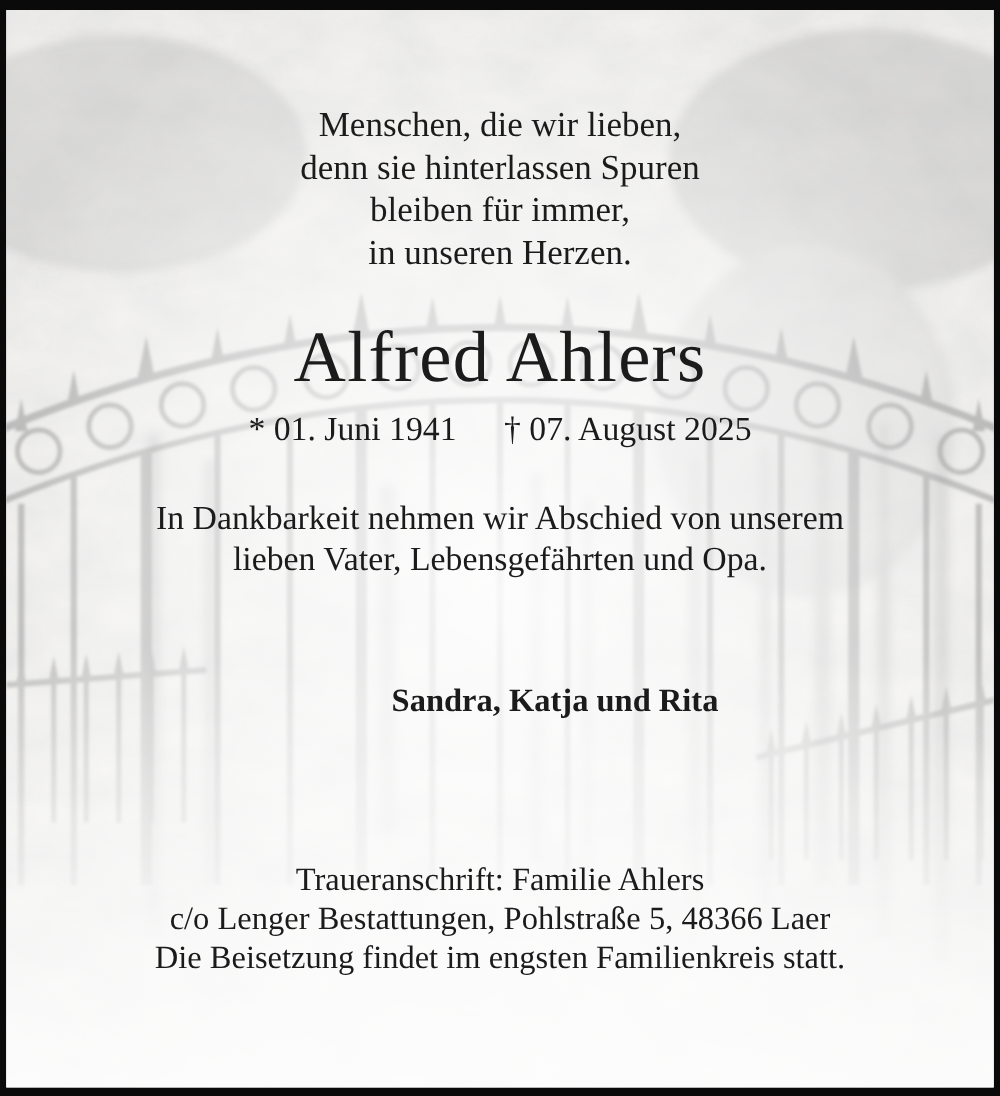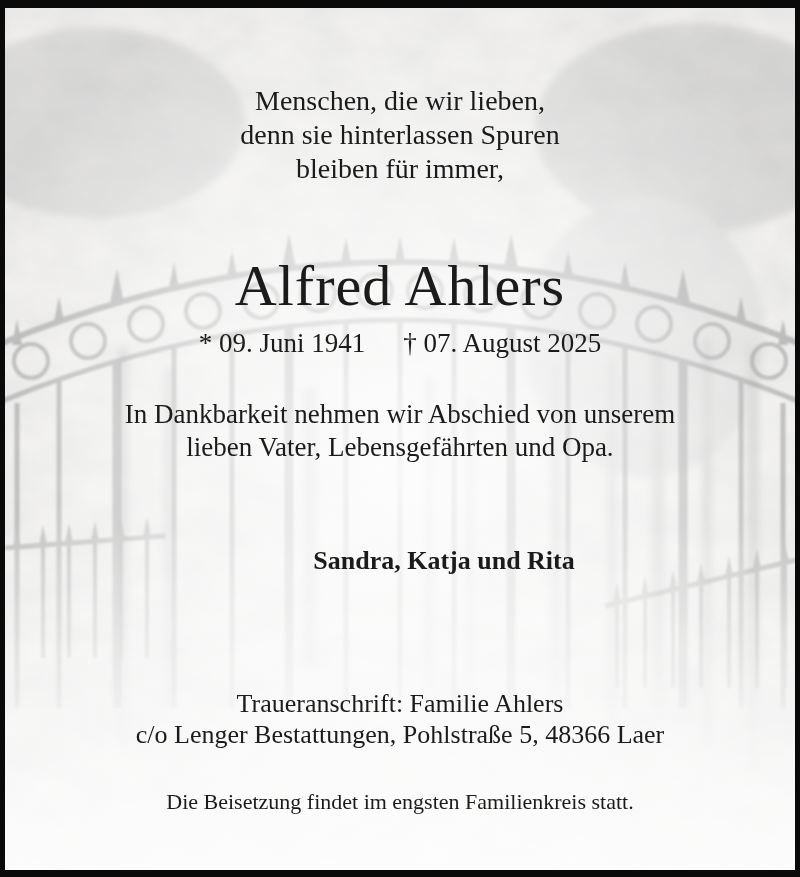--- a/index.html
+++ b/index.html
@@ -67,22 +67,22 @@
     line-height: 33px;
     font-weight: 700;
     padding-left: 44px;
   }
   .contact {
     top: 680px;
     font-size: 26px;
     line-height: 31px;
   }
   .closing {
-    top: 778px;
-    font-size: 22px;
+    top: 742px;
+    font-size: 26px;
     line-height: 32px;
   }
 </style>
 </head>
 <body>
 
 <div class="page">
   <div class="frame">
 
     <svg class="bg" viewBox="0 0 790 862" preserveAspectRatio="none" aria-hidden="true">
@@ -237,26 +237,27 @@
       <rect width="790" height="862" fill="url(#glow)"></rect>
       <rect width="790" height="862" fill="url(#botwhite)"></rect>
     </svg>
 
     <div class="content">
 
       <div class="poem">
         <div>Menschen, die wir lieben,</div>
         <div>denn sie hinterlassen Spuren</div>
         <div>bleiben für immer,</div>
+        <div>in unseren Herzen.</div>
       </div>
 
       <h1 class="name">Alfred Ahlers</h1>
 
       <div class="dates">
-        <span class="birth">* 09. Juni 1941</span><span class="death">† 07. August 2025</span>
+        <span class="birth">* 01. Juni 1941</span><span class="death">† 07. August 2025</span>
       </div>
 
       <div class="farewell">
         <div>In Dankbarkeit nehmen wir Abschied von unserem</div>
         <div>lieben Vater, Lebensgefährten und Opa.</div>
       </div>
 
       <div class="mourners">
         <div>Sandra, Katja und Rita</div>
       </div>

